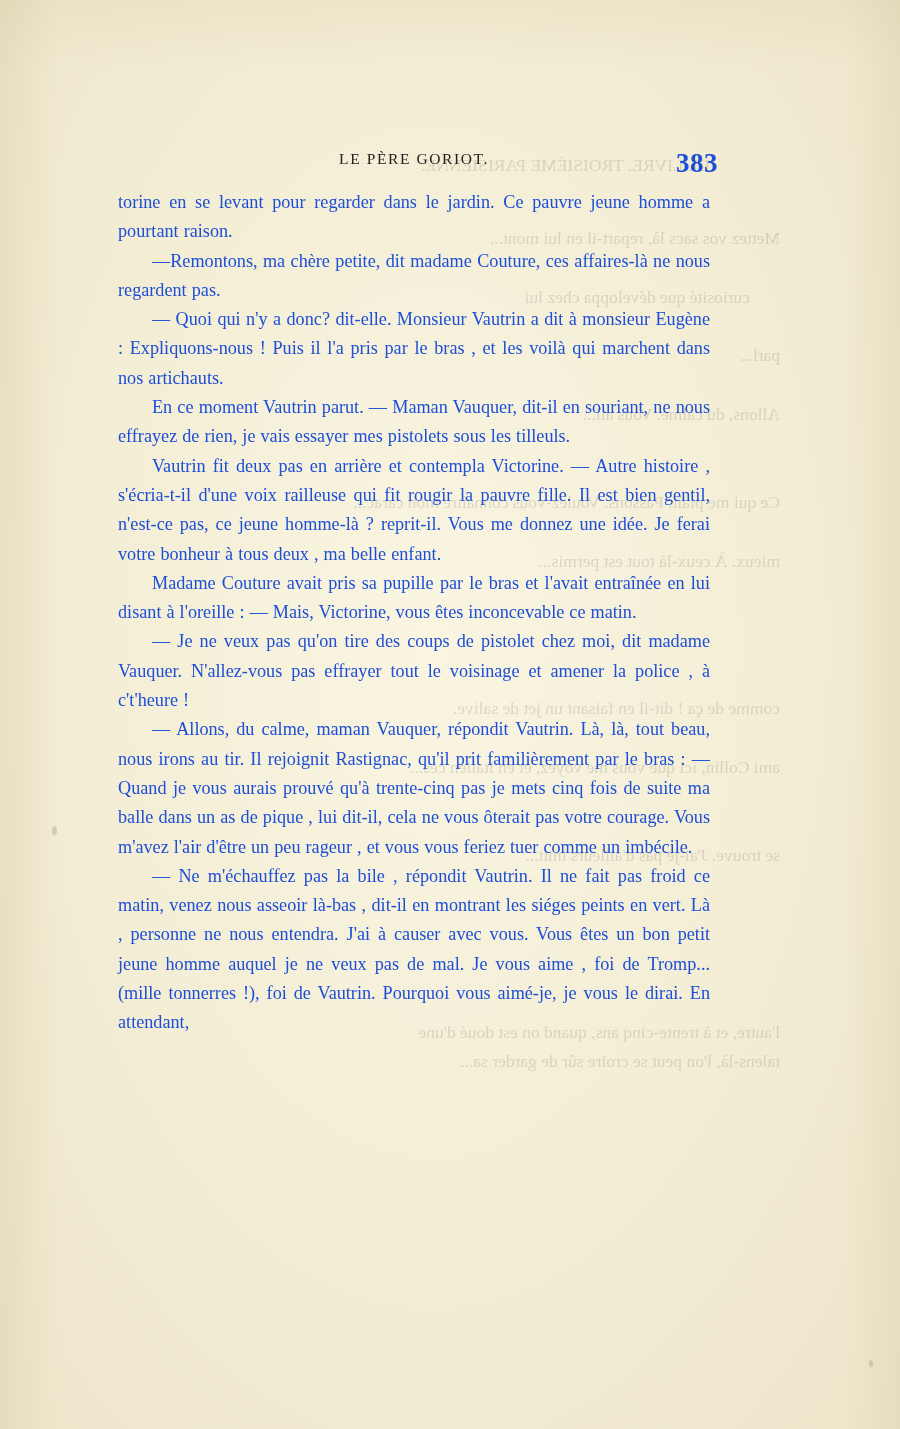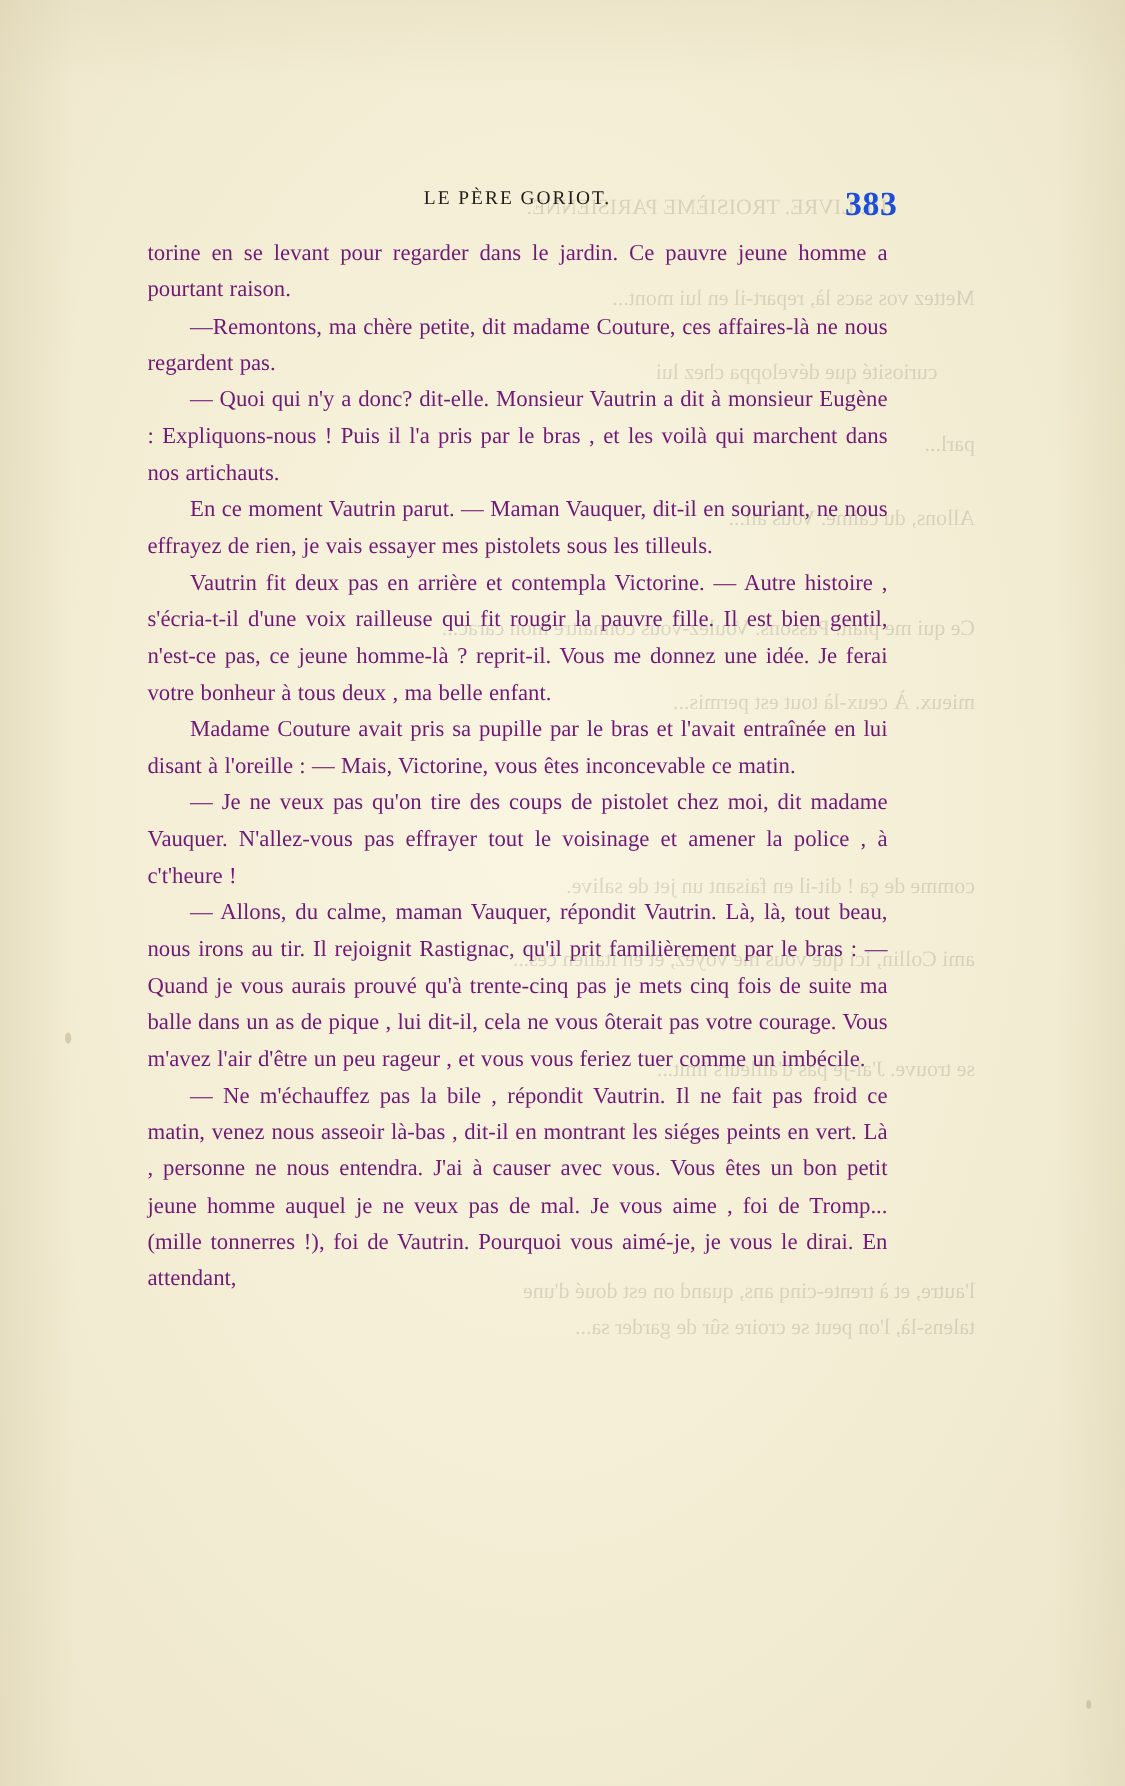--- a/index.html
+++ b/index.html
@@ -78,21 +78,21 @@
   .showthrough .st-line {
     position: absolute;
     font-family: "Liberation Serif", serif;
     font-size: 17.5px;
     white-space: nowrap;
   }
   p.para {
     margin: 0;
     font-size: 18.2px;
     line-height: 29.3px;
-    color: #701a75;
+    color: #1d4ed8;
     text-align: justify;
     text-indent: 34px;
     word-spacing: 0.5px;
   }
   p.para.cont {
     text-indent: 0;
   }
   .edge-mark {
     position: absolute;
     background: rgba(160,146,110,0.35);

